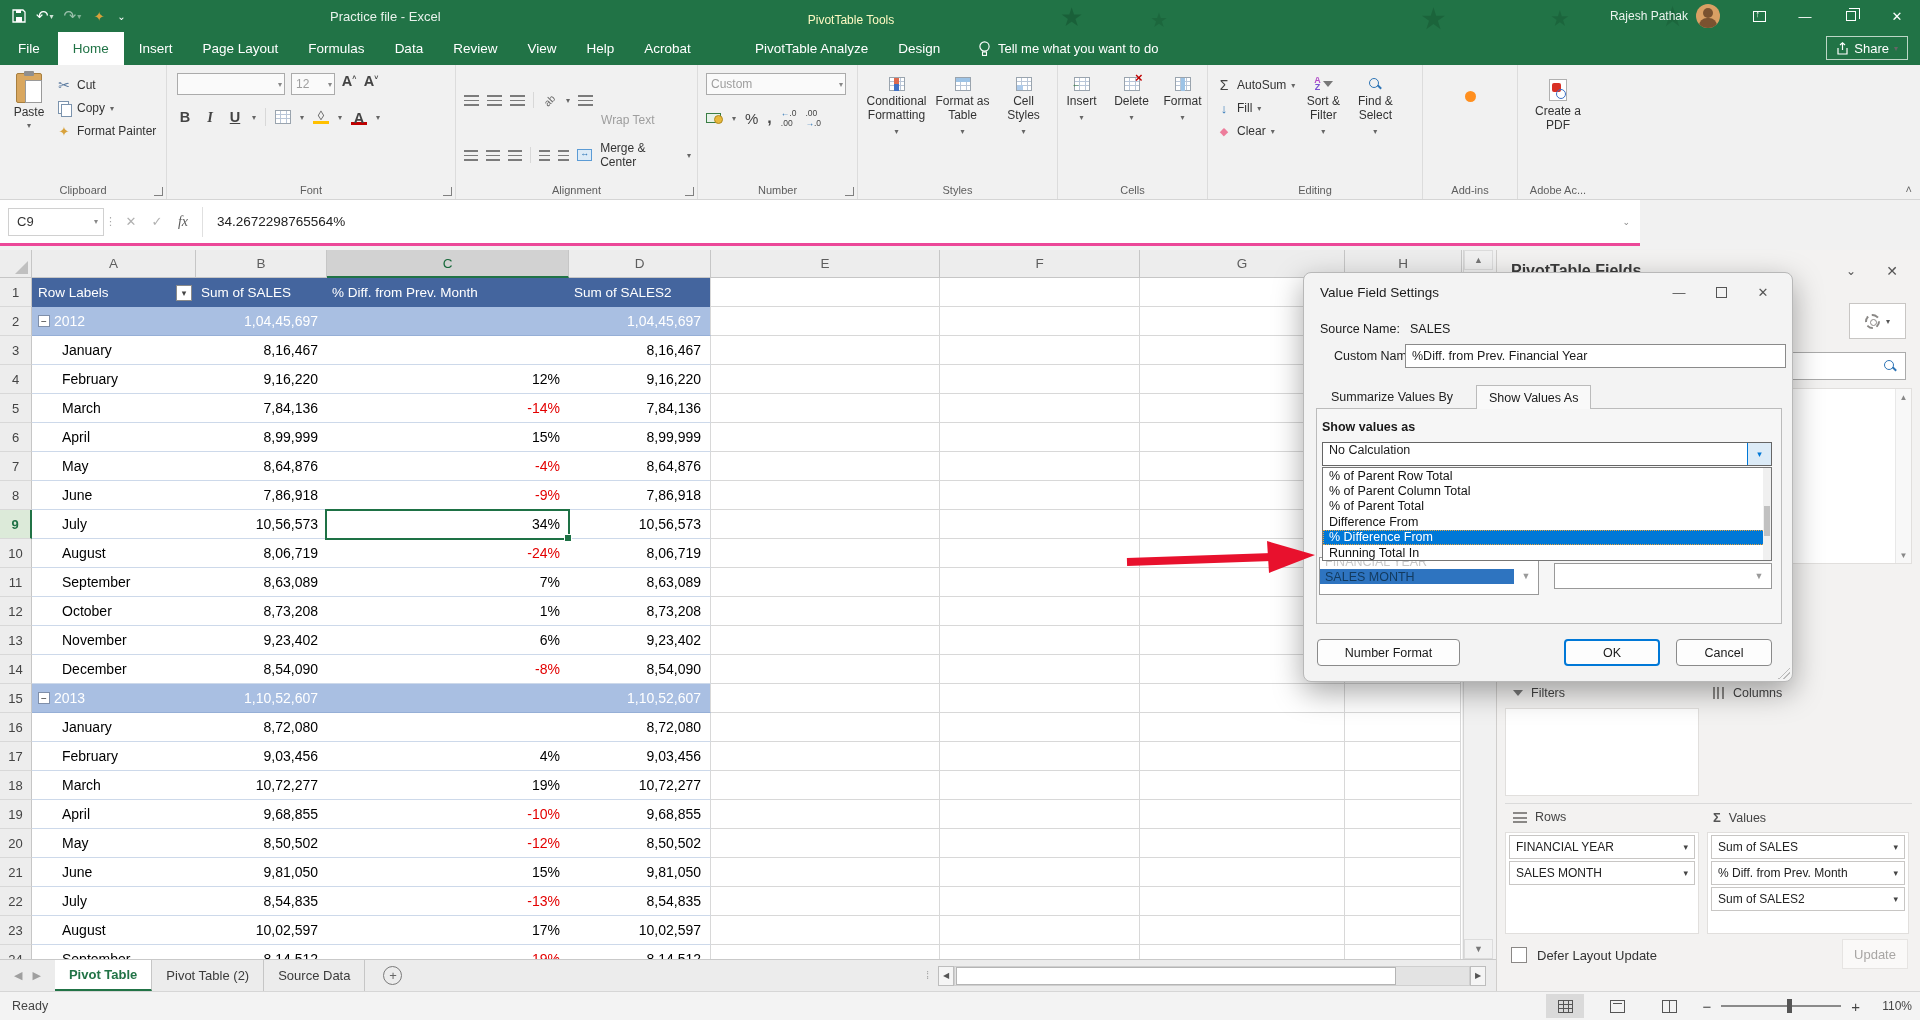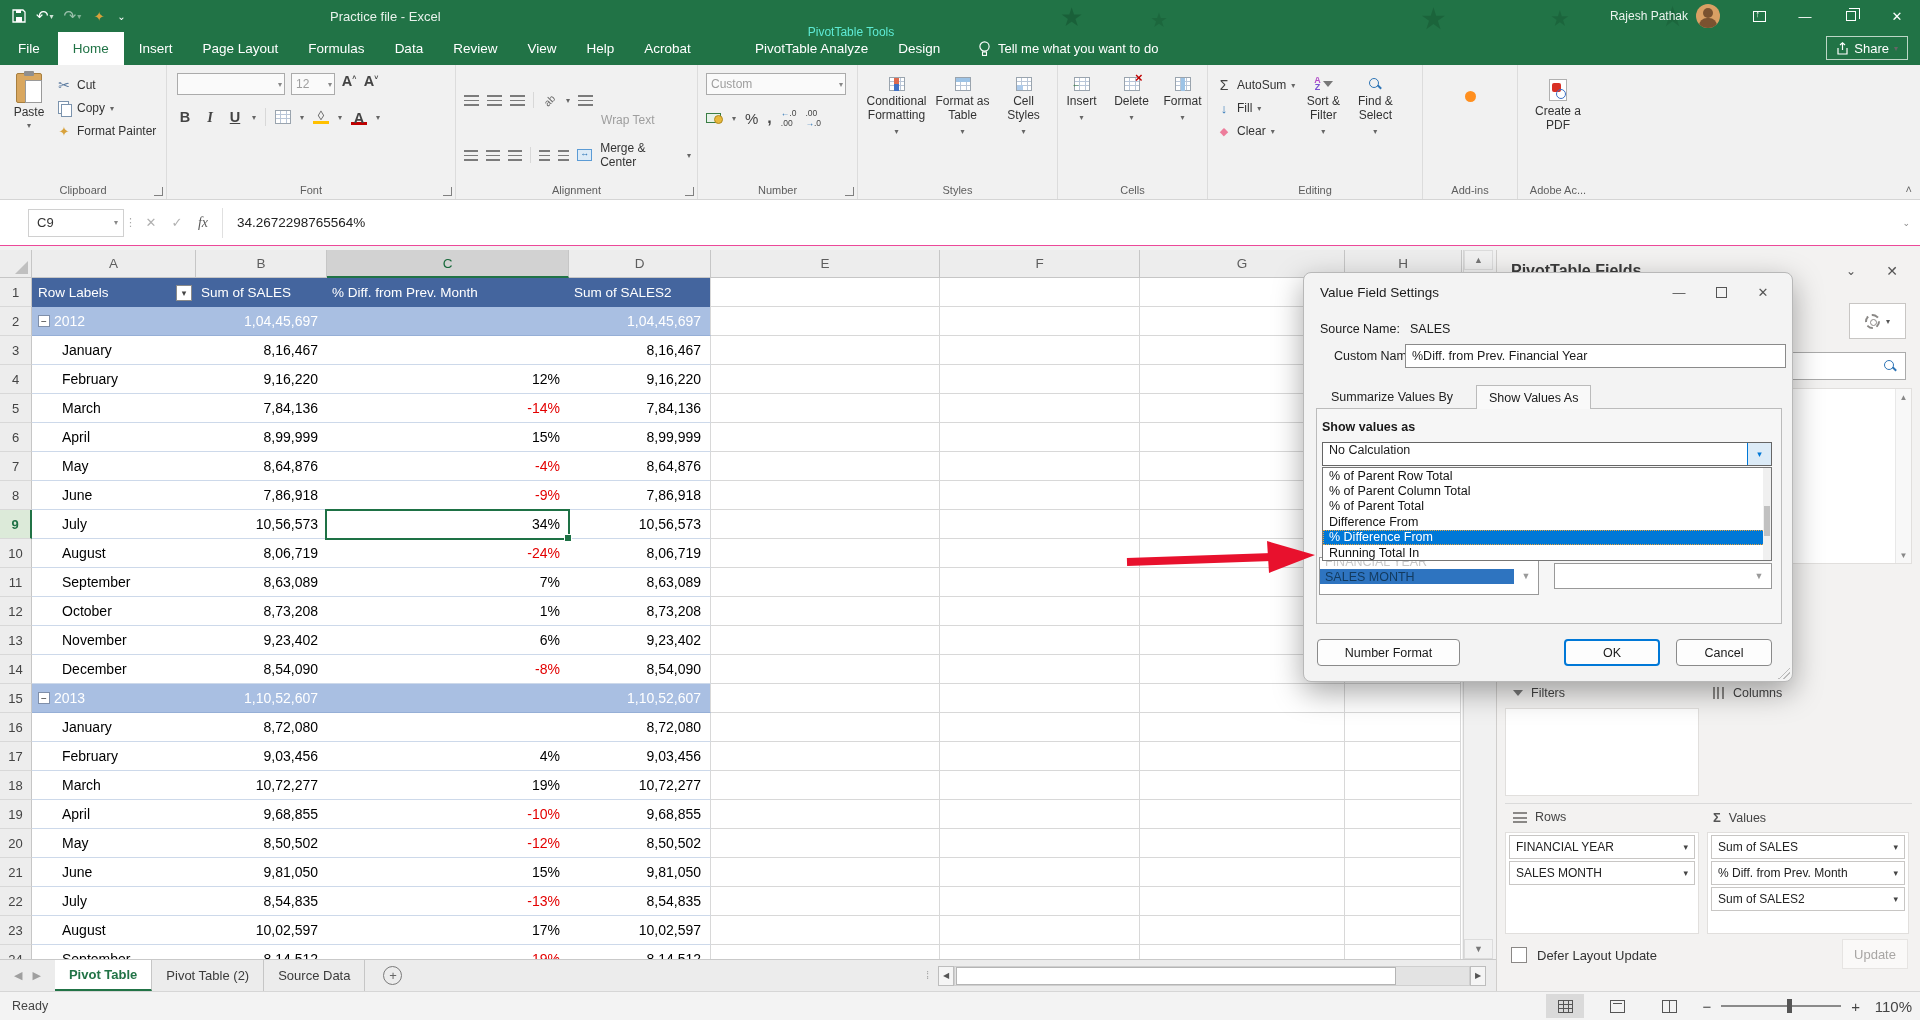--- a/index.html
+++ b/index.html
@@ -6,21 +6,21 @@
   html,body { width:1920px; height:1020px; overflow:hidden; font-family:"Liberation Sans","DejaVu Sans",sans-serif; background:#f1f1f1; }
   
   #titlebar { position:absolute; left:0; top:0; width:1920px; height:32px; background:#217346; z-index:5; }
   #context-block { position:absolute; left:735px; top:0; width:232px; height:65px; background:#185C37; z-index:1; }
   #titlebar .inner { position:relative; z-index:2; height:32px; display:flex; align-items:center; color:#fff; }
   .qat { display:flex; align-items:center; gap:10px; padding-left:12px; }
   .qat .btn { color:#fff; font-size:15px; display:flex; align-items:center; cursor:default; }
   .qat .dd { font-size:8px; margin-left:1px; color:#cfe3d6; }
   .dim { opacity:.55; }
   #doc-title { position:absolute; left:330px; top:0; height:32px; display:flex; align-items:center; font-size:13px; color:#e9f2ec; }
-  #pt-tools { position:absolute; left:735px; width:232px; top:16px; height:32px; display:flex; align-items:center; justify-content:center; font-size:12px; color:#5eead4; z-index:2;}
+  #pt-tools { position:absolute; left:735px; width:232px; top:4px; height:32px; display:flex; align-items:center; justify-content:center; font-size:12px; color:#fef9c3; z-index:2;}
   .stars { position:absolute; color:#14522f; z-index:1; opacity:.55; }
   #user-area { position:absolute; right:200px; top:0; height:32px; display:flex; align-items:center; gap:8px; z-index:3;}
   #user-name { font-size:12px; color:#eaf3ee; }
   #avatar { width:24px; height:24px; border-radius:50%; background:#d9a064; position:relative; overflow:hidden; }
   #avatar::before { content:""; position:absolute; left:7px; top:4px; width:10px; height:10px; border-radius:50%; background:#7a5230; }
   #avatar::after { content:""; position:absolute; left:3px; top:14px; width:18px; height:12px; border-radius:8px 8px 0 0; background:#7a5230; }
   #win-btns { position:absolute; right:0; top:0; height:32px; display:flex; z-index:4; }
   #win-btns .wb { width:46px; height:32px; display:flex; align-items:center; justify-content:center; color:#fff; font-size:13px; }
   .ribbon-disp { width:46px; height:32px; display:flex; align-items:center; justify-content:center; }
   .ribbon-disp span { width:13px; height:11px; border:1px solid #fff; display:inline-block; position:relative; }
@@ -90,21 +90,21 @@
   .acct::after { content:""; position:absolute; right:0; bottom:0; width:7px; height:7px; border-radius:50%; background:#e8b93c; border:1px solid #b08a20; }
   .decic { font-size:8.5px; color:#444; width:auto; }
   .decic b { color:#2e75b6; }
   .wrapic { width:15px; height:11px; background:repeating-linear-gradient(0deg,#7b7b7b 0 1.5px,transparent 1.5px 4.5px); position:relative; }
   .mergic { width:16px; height:12px; border:1px solid #5b9bd5; position:relative; background:#ddebf7; }
   .mergic::before { content:"↔"; position:absolute; left:2px; top:-2px; font-size:9px; color:#2e75b6; }
   .orient::before { content:"ab"; font-size:10px; color:#666; transform:rotate(-45deg); display:inline-block; }
   .twoline { width:62px; text-align:center; font-size:12px; color:#333; line-height:14px; display:flex; flex-direction:column; align-items:center; gap:3px; padding-top:6px; }
   #collapse-ribbon { position:absolute; right:8px; bottom:4px; font-size:11px; color:#666; }
   
-  #formulabar { position:absolute; left:0; top:200px; width:1920px; height:46px; background:#fff; border-bottom:1px solid #ec4899; display:flex; align-items:center; z-index:3;padding-left:20px; }
+  #formulabar { position:absolute; left:0; top:200px; width:1640px; height:46px; background:#fff; border-bottom:3px solid #ec4899; display:flex; align-items:center; z-index:3; }
   #namebox { width:96px; height:28px; margin-left:8px; border:1px solid #d0d0d0; display:flex; align-items:center; padding-left:8px; font-size:13px; color:#333; position:relative; }
   #namebox .arr { position:absolute; right:5px; font-size:8px; color:#888; }
   #fbar-dots { width:14px; text-align:center; color:#aaa; font-size:11px; letter-spacing:1px; }
   .fbtn { width:26px; text-align:center; font-size:13px; color:#b0b0b0; }
   .fx { color:#5a5a5a; font-style:italic; font-family:"Liberation Serif",serif; font-size:14px; }
   #fsep { width:1px; height:30px; background:#e0e0e0; margin:0 6px; }
   #formula-text { font-size:13.5px; color:#222; padding-left:8px; }
   #fbar-exp { position:absolute; right:10px; font-size:9px; color:#888; }
   
   #colheaders { position:absolute; left:0; top:250px; width:1462px; height:28px; display:flex; padding-left:32px; background:#ededed; z-index:2; }
@@ -165,21 +165,21 @@
   .viewbtn.active { background:#dadada; }
   .vb-grid { width:15px; height:13px; border:1px solid #555; background:repeating-linear-gradient(0deg,transparent 0 3px,#555 3px 4px),repeating-linear-gradient(90deg,transparent 0 4px,#555 4px 5px); }
   .vb-page { width:15px; height:13px; border:1px solid #555; position:relative; }
   .vb-page::before { content:""; position:absolute; left:2px; top:2px; right:2px; height:1.5px; background:#555; }
   .vb-break { width:15px; height:13px; border:1px solid #555; position:relative; }
   .vb-break::before { content:""; position:absolute; left:6px; top:0; width:1.5px; height:100%; background:#555; }
   #zoomctl { display:flex; align-items:center; gap:10px; }
   #zoomctl .zbtn { font-size:15px; color:#444; }
   #ztrack { width:120px; height:2px; background:#8a8a8a; position:relative; }
   #zthumb { position:absolute; left:55%; top:-6px; width:5px; height:14px; background:#555; }
-  #zoomlvl { font-size:15px; color:#444; width:38px; text-align:right; }
+  #zoomlvl { font-size:12px; color:#444; width:38px; text-align:right; }
   
   #pane { position:absolute; left:1496px; top:250px; width:424px; height:741px; background:#f3f2f1; border-left:1px solid #d0cecc; z-index:4; }
   #pane-title { position:absolute; left:14px; top:12px; font-size:16px; font-weight:bold; color:#3b3b3b; white-space:nowrap; }
   #pane-chev { position:absolute; right:64px; top:14px; font-size:12px; color:#555; }
   #pane-close { position:absolute; right:22px; top:13px; font-size:14px; color:#555; }
   #gearbtn { position:absolute; right:14px; top:53px; width:57px; height:36px; background:#fff; border:1px solid #c8c6c4; display:flex; align-items:center; justify-content:center; gap:6px; }
   #gearbtn .dd { font-size:8px; color:#555; }
   .gear { width:15px; height:15px; border:2.5px dashed #8a8886; border-radius:50%; position:relative; }
   .gear::before { content:""; position:absolute; left:3px; top:3px; width:5px; height:5px; border:1.5px solid #8a8886; border-radius:50%; }
   #searchbox { position:absolute; left:14px; right:14px; top:102px; height:28px; background:#fff; border:1px solid #ababab; display:flex; align-items:center; }

